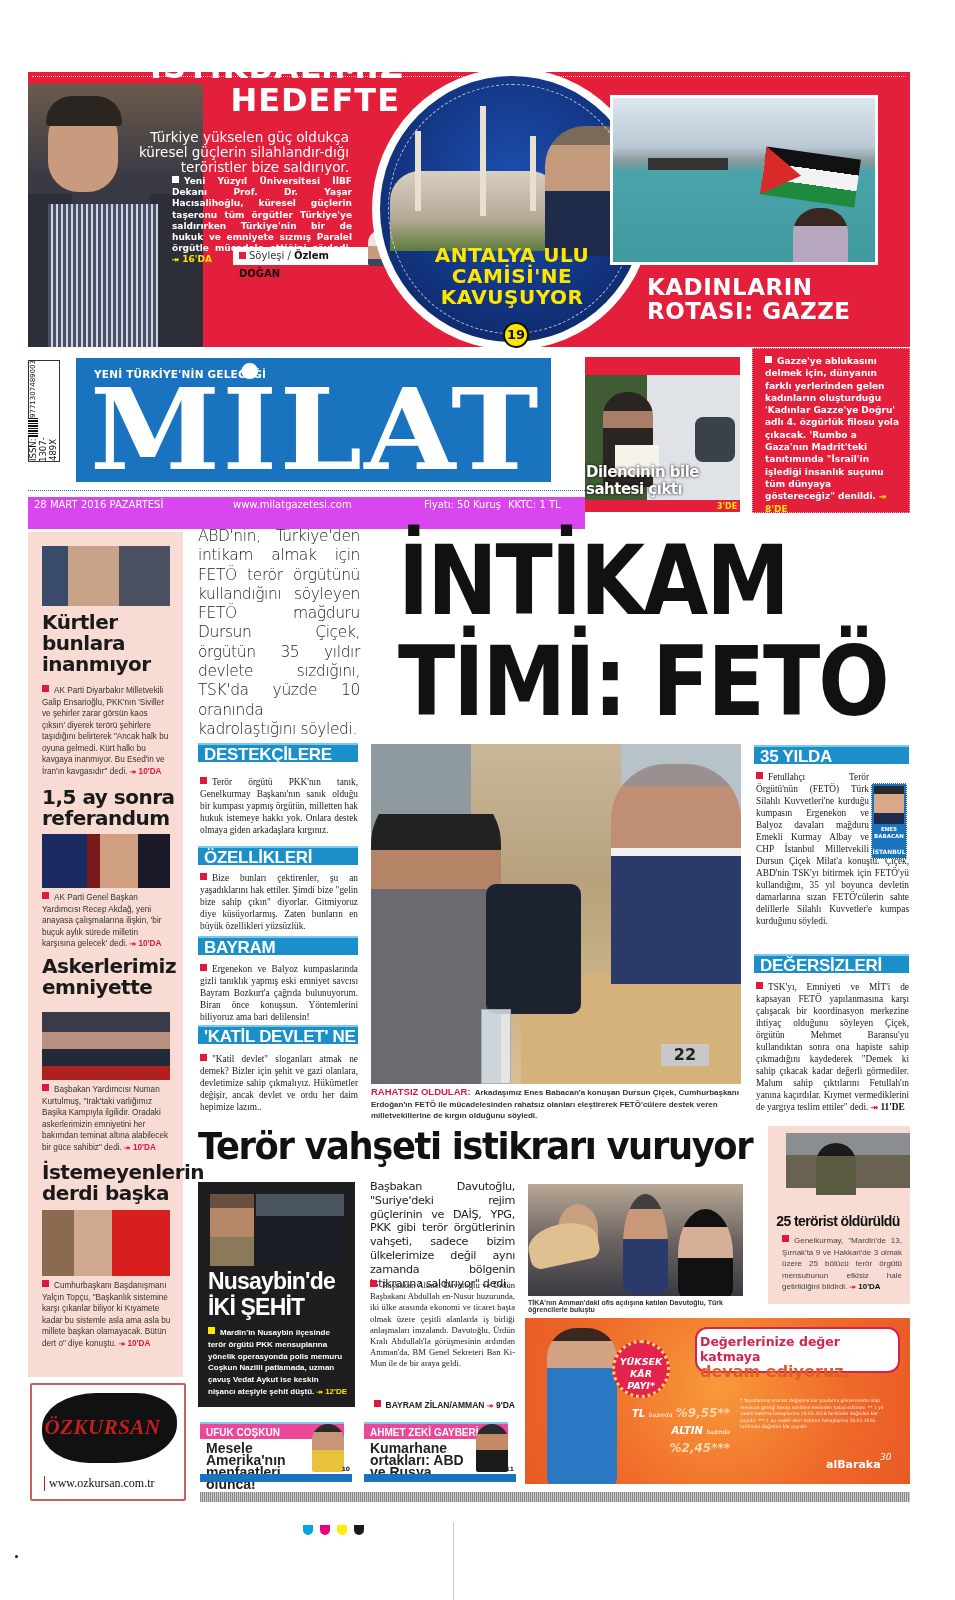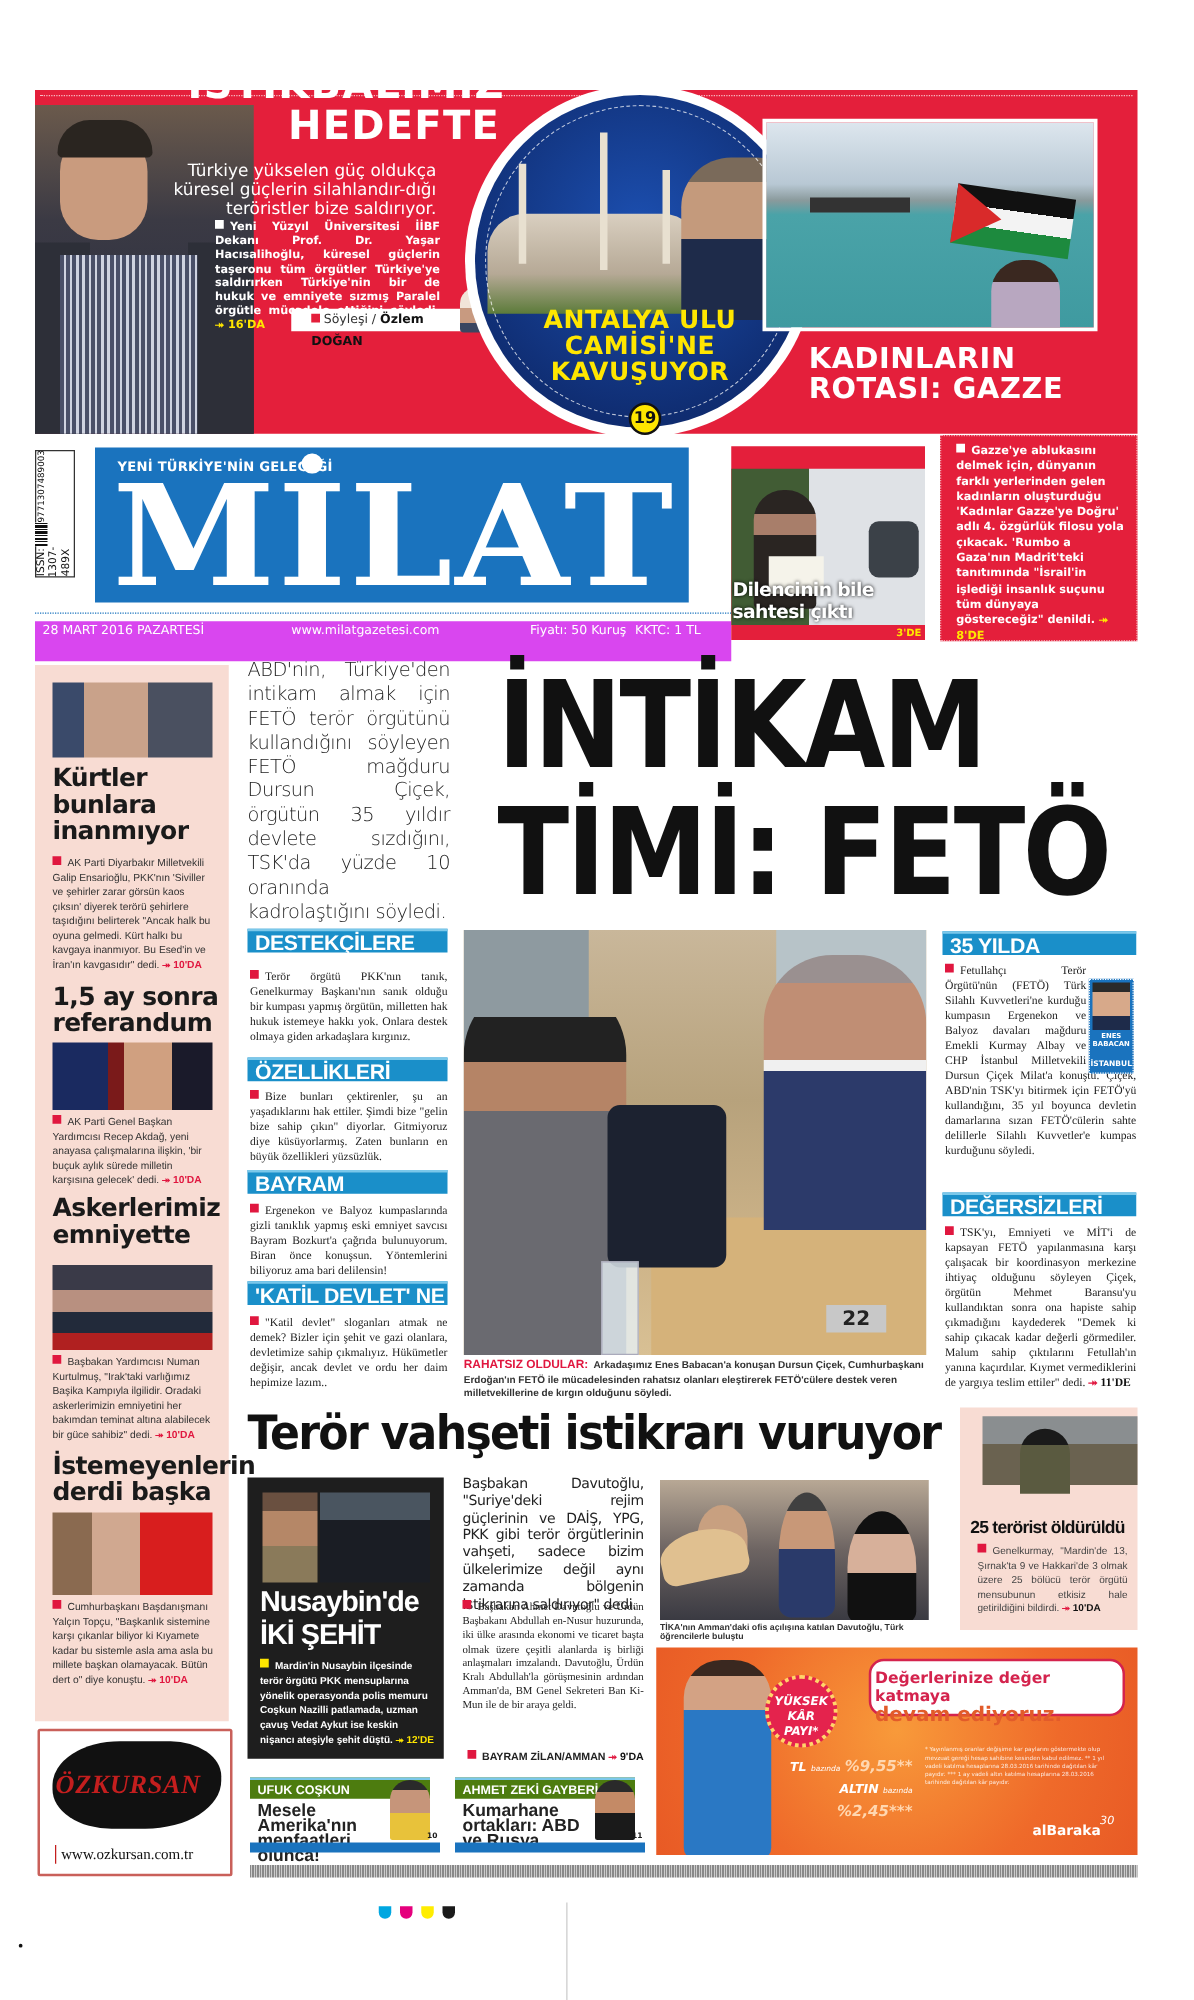--- a/index.html
+++ b/index.html
@@ -18,21 +18,21 @@
     background: linear-gradient(180deg, #6b5a4c 0%, #3b3a44 35%, #2e3142 70%, #1f2230 100%); }
   #interview-photo .face { position: absolute; left: 20px; top: 18px; width: 70px; height: 90px; border-radius: 40px 40px 35px 35px; background: #c99b7e; }
   #interview-photo .hair { position: absolute; left: 18px; top: 12px; width: 76px; height: 30px; border-radius: 38px 38px 6px 6px; background: #2a2520; }
   #interview-photo .shirt { position: absolute; left: 20px; top: 120px; width: 110px; height: 143px; background: repeating-linear-gradient(90deg, #4a5068 0 3px, #cfd3e0 3px 5px); }
   #interview-photo .jacket { position: absolute; left: 0; top: 110px; width: 175px; height: 153px; background: linear-gradient(90deg, #2d2f38 0 25%, transparent 25% 70%, #2d2f38 70%); }
   #hl-istiklal { right: 555px; top: 18px; width: 250px; text-align: right; color: #fff; font-weight: 900; font-size: 32px; line-height: 33px; letter-spacing: 1px; }
   #sub-istiklal { left: 134px; top: 130px; width: 215px; text-align: right; color: #fff; font-size: 13.5px; line-height: 15px; }
   #body-istiklal { left: 172px; top: 176px; width: 180px; color: #fff; font-size: 9px; line-height: 11.2px; font-weight: bold; text-align: justify; }
   #body-istiklal .bullet { background: #fff; }
   #body-istiklal .ref { color: #ffe600; }
-  #byline { left: 233px; top: 247px; width: 140px; height: 18px; background: #fff; font-size: 10px; line-height: 18px; padding-left: 16px; color: #333; }
+  #byline { left: 233px; top: 247px; width: 140px; height: 18px; background: #fff; font-size: 10px; line-height: 18px; padding-left: 6px; color: #333; }
   #byline .sq { display:inline-block; width:7px; height:7px; background:#e41f3b; margin-right:3px; }
   #byline b { color: #111; }
   #byline-avatar { left: 368px; top: 230px; width: 26px; height: 36px; border-radius: 13px 13px 3px 3px; background: linear-gradient(#f1e4d8 0 45%, #c89a80 45% 80%, #3a4560 80%); }
 
   
   #antalya-circle { left: 372px; top: 68px; width: 280px; height: 282px; border-radius: 50%; background: #fff; }
   #antalya-inner { position: absolute; left: 8px; top: 8px; width: 264px; height: 266px; border-radius: 50%; background: radial-gradient(circle at 50% 40%, #1c4fb0, #0f2c70 75%); overflow: hidden; }
   #antalya-inner .ring { position: absolute; left: 8px; top: 8px; right: 8px; bottom: 8px; border-radius: 50%; border: 1px dashed rgba(255,255,255,0.7); }
   #antalya-inner .mosque { position: absolute; left: 10px; top: 95px; width: 170px; height: 80px; background: linear-gradient(180deg, #d9cfc0 0%, #b6a996 60%, #5c7b3a 100%); border-radius: 30px 30px 0 0; }
   #antalya-inner .minaret { position: absolute; width: 6px; background: #e8e0d0; }
@@ -141,21 +141,21 @@
   #ad-badge { left: 612px; top: 1340px; width: 58px; height: 58px; border-radius: 50%; background: #e4234d; border: 3px dotted #ffd56a; color: #fff; font-size: 9.5px; font-weight: bold; font-style: italic; text-align: center; line-height: 12px; padding-top: 13px; }
   #ad-rates { left: 610px; top: 1405px; width: 120px; color: #fff; font-size: 10px; line-height: 16px; font-style: italic; text-align: right; font-weight: bold; }
   #ad-rates .sm { font-size: 6px; font-weight: normal; }
   #ad-rates .big { font-size: 12px; color: #ffd7b0; }
   #ad-fine { left: 740px; top: 1398px; width: 150px; color: #fff; font-size: 4.5px; line-height: 6.5px; opacity: 0.85; }
   #ad-logo { left: 826px; top: 1458px; color: #fff; font-size: 11px; font-weight: bold; }
   #ad-30 { left: 880px; top: 1452px; color: #fff; font-size: 9px; font-style: italic; }
 
   
   .columnist { position: absolute; width: 152px; height: 52px; background: #fff; }
-  .columnist .name { position:absolute; left:0; top:0; width:144px; height: 17px; background: #4d7c0f; color:#fff; font-weight:bold; font-size: 10px; line-height:17px; padding-left:6px; border-top:2px solid #7bc8ea; font-family:"Liberation Sans",sans-serif; }
+  .columnist .name { position:absolute; left:0; top:0; width:144px; height: 17px; background: #ec4899; color:#fff; font-weight:bold; font-size: 10px; line-height:17px; padding-left:6px; border-top:2px solid #7bc8ea; font-family:"Liberation Sans",sans-serif; }
   .columnist .title { position:absolute; left:6px; top:20px; width:106px; text-align:left; font-weight:bold; font-size: 14px; line-height: 12px; color:#222; font-family:"Liberation Sans",sans-serif; }
   .columnist .face { position:absolute; right:8px; top:2px; width:32px; height:48px; border-radius: 16px 16px 2px 2px; background: linear-gradient(180deg, #2a2a2a 0 16%, #c6957a 16% 55%, #e8c23a 55%); }
   .columnist .pg { position:absolute; right: 2px; bottom: 2px; font-size: 6px; font-weight: bold; }
   .columnist .bar { position:absolute; left:0; bottom:-8px; width:152px; height: 8px; background:#1a73be; }
 
   
   #ozkursan { left: 30px; top: 1383px; width: 156px; height: 118px; background: #fff; border: 2px solid #c9605a; border-radius: 2px; }
   #ozkursan .map { position:absolute; left: 10px; top: 8px; width: 135px; height: 70px; background:#111; border-radius: 40% 30% 45% 35% / 50% 40% 55% 45%; }
   #ozkursan-logo { left: 40px; top: 1415px; width: 125px; color: #c41e1e; font-family: "Liberation Serif", serif; font-weight: bold; font-style: italic; font-size: 21px; letter-spacing: 0.5px; text-align: center; }
   #ozkursan-url { left: 44px; top: 1476px; width: 140px; font-family: "Liberation Serif", serif; font-size: 12px; color: #111; border-left: 1px solid #c41e1e; padding-left: 4px; }

